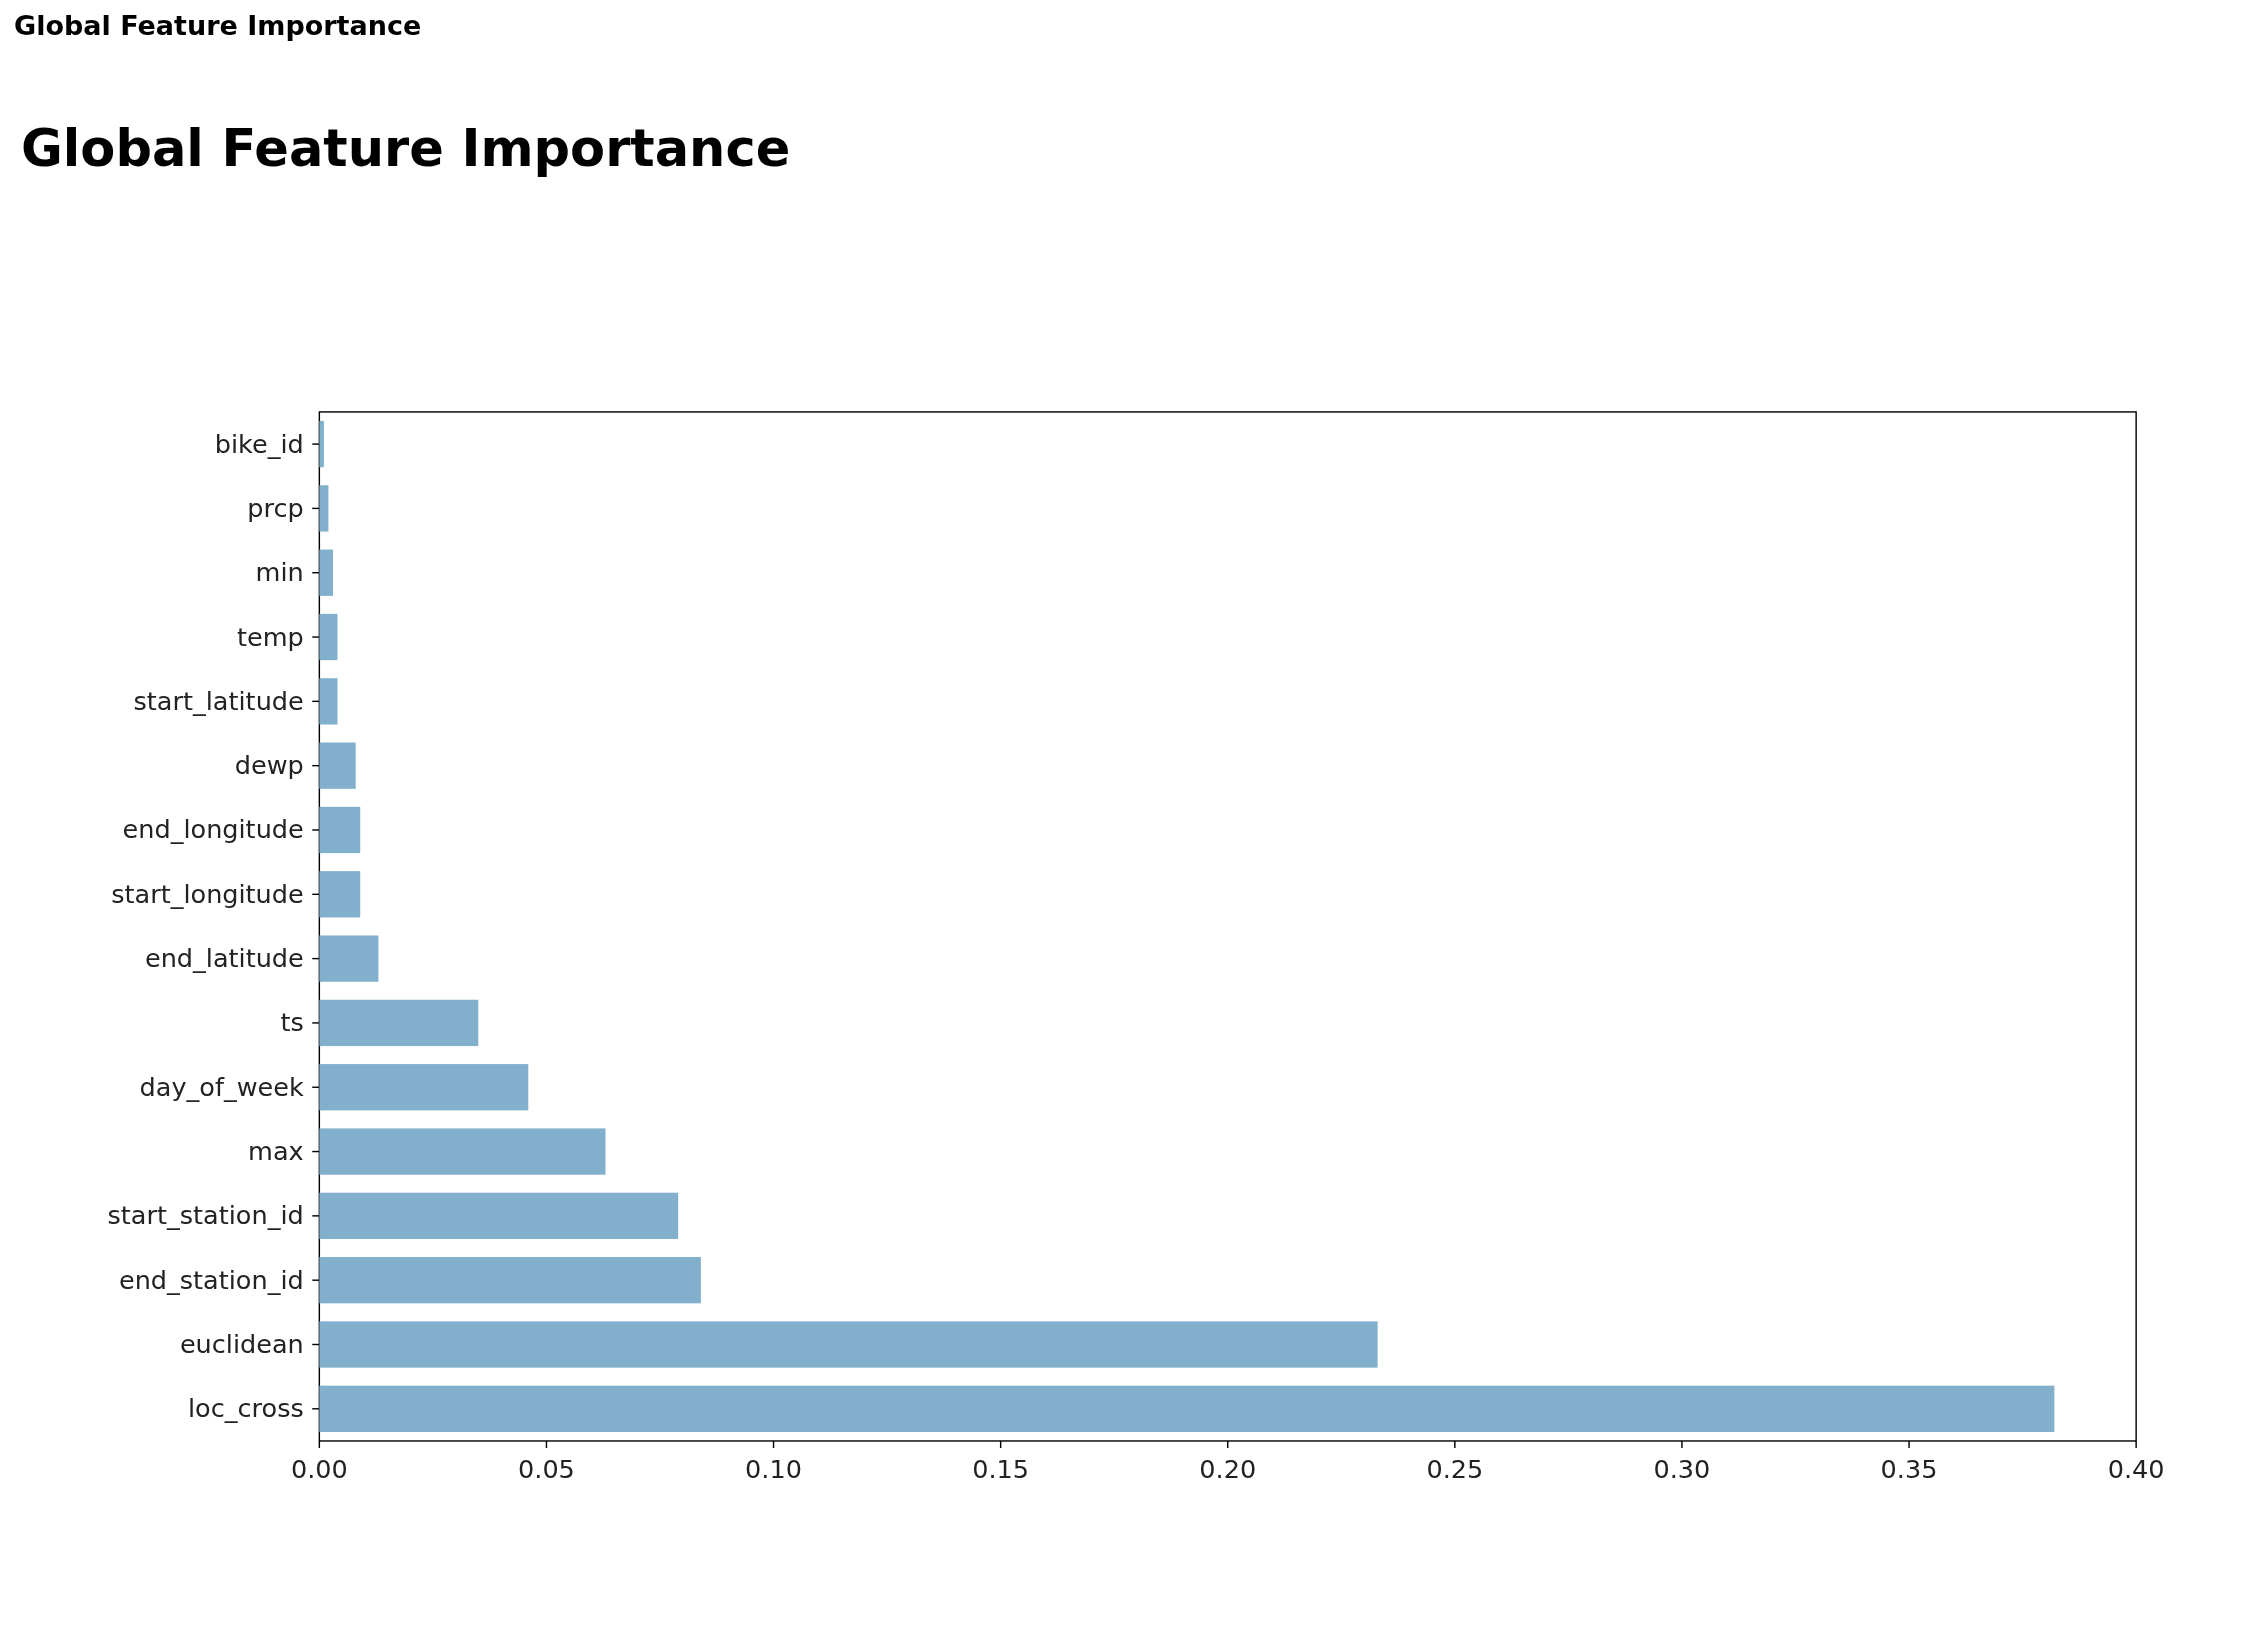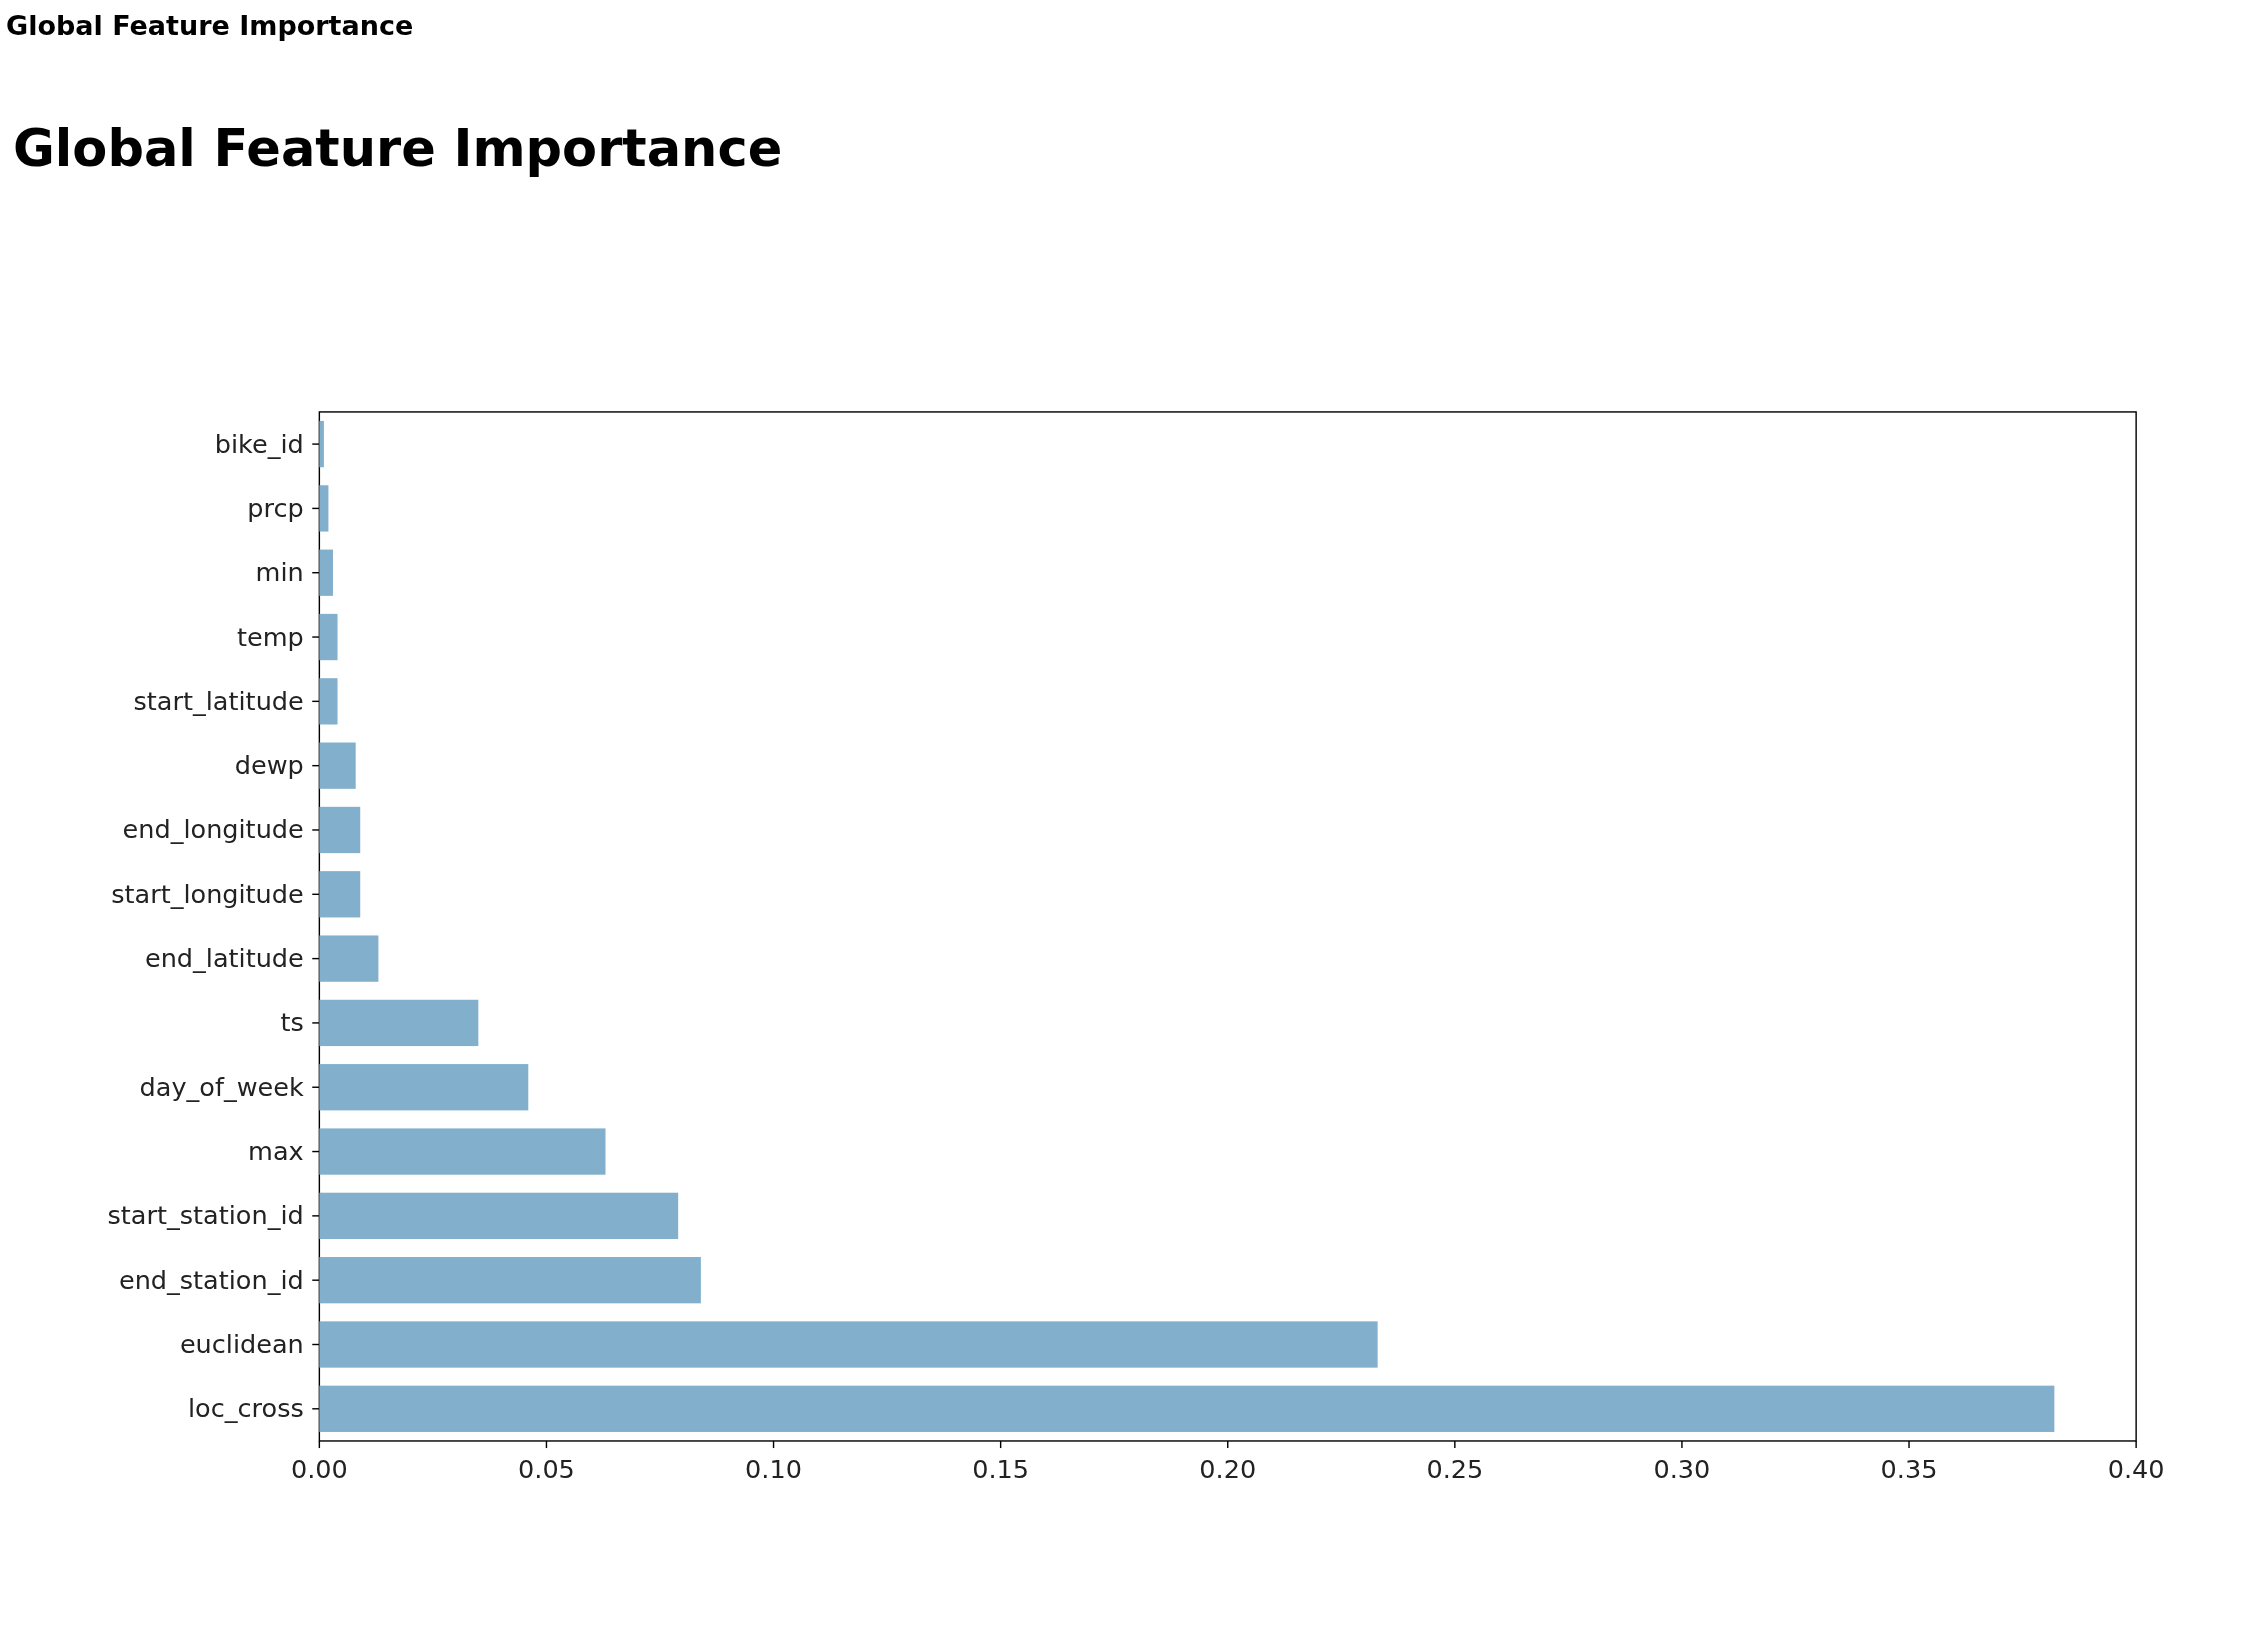--- a/index.html
+++ b/index.html
@@ -7,21 +7,21 @@
     padding: 0;
     background: #ffffff;
     font-family: "DejaVu Sans", "Helvetica Neue", Arial, sans-serif;
     color: #000;
   }
   .page {
     width: 2261px;
     height: 1625px;
     position: relative;
     box-sizing: border-box;
-    padding: 7px 28px 28px 6px;
+    padding: 7px 28px 28px 14px;
   }
   .small-heading {
     font-size: 27px;
     font-weight: 700;
     margin: 2.8px 0 0 0;
     letter-spacing: 0px;
   }
   .big-heading {
     font-size: 51px;
     font-weight: 700;

